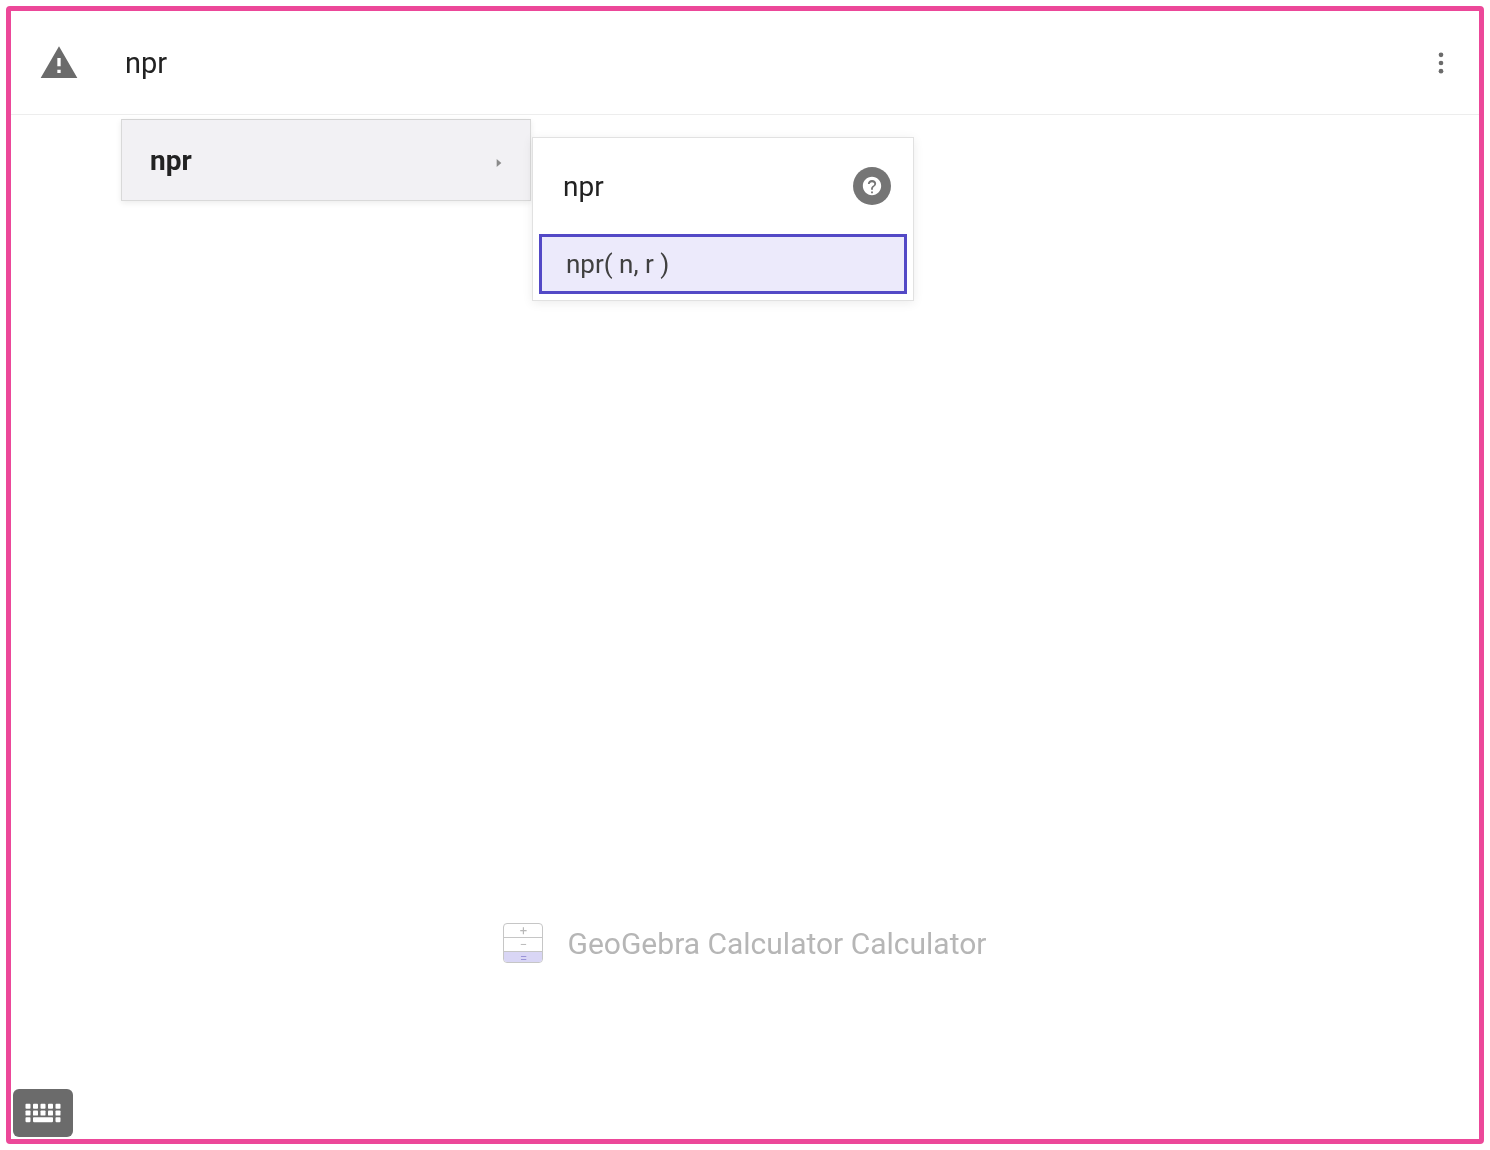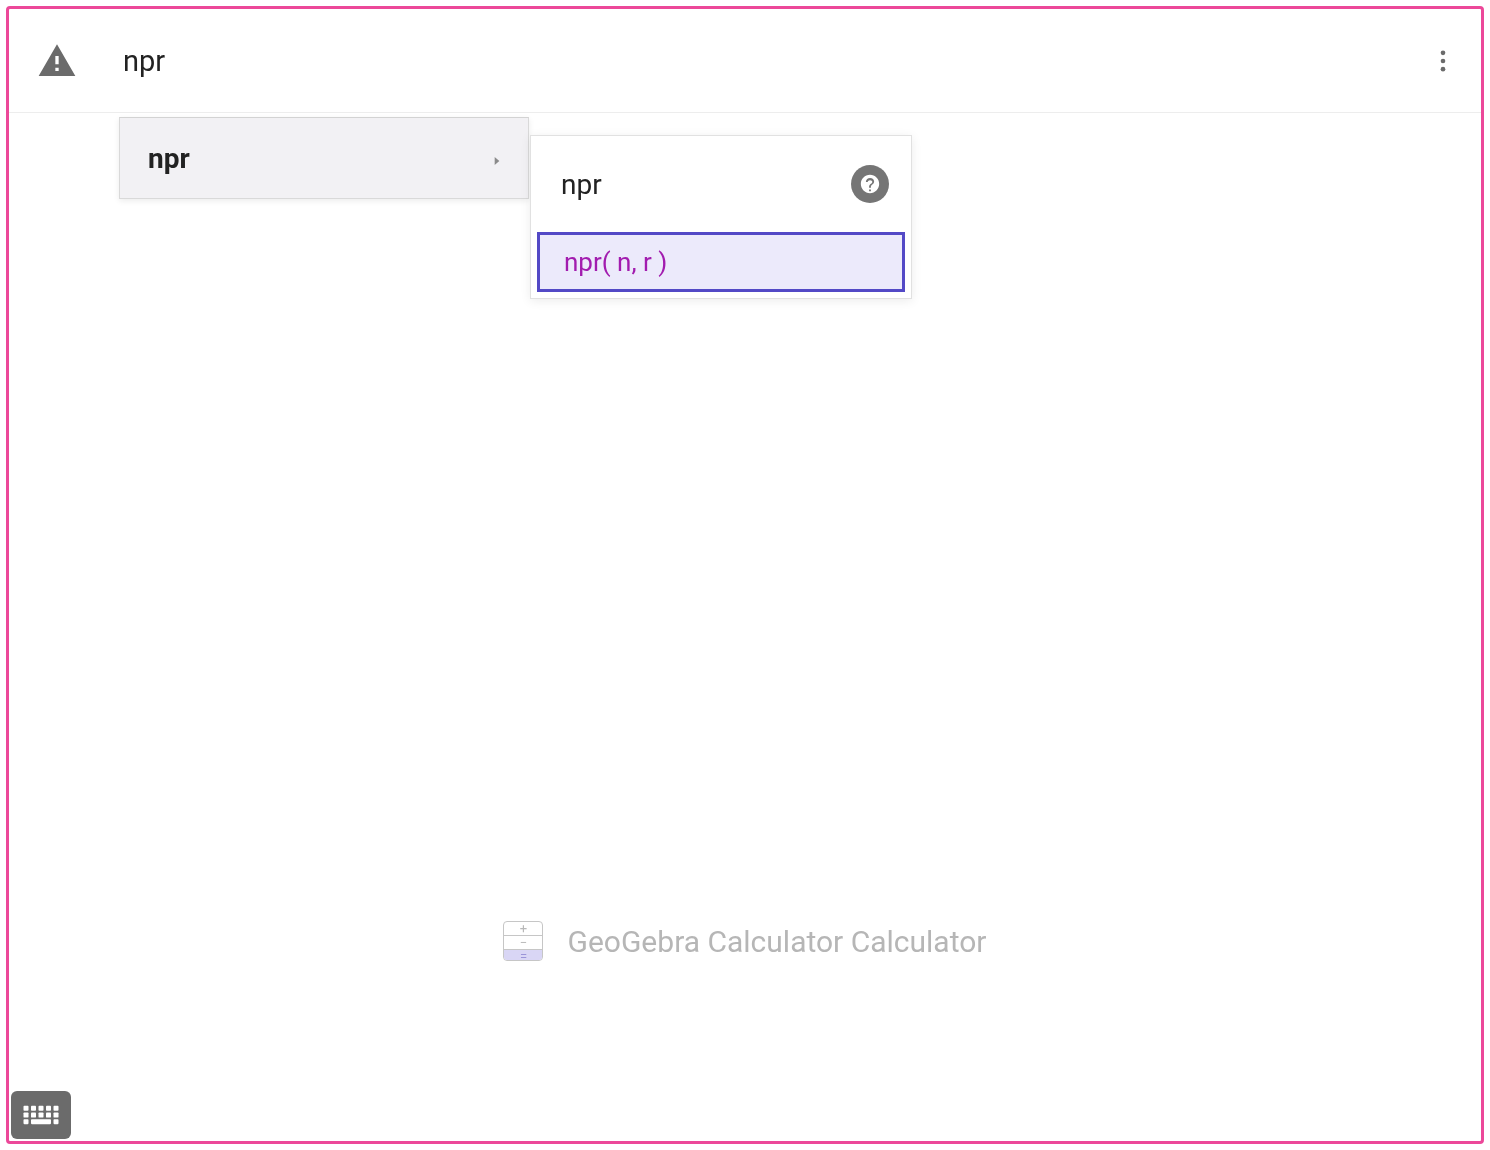--- a/index.html
+++ b/index.html
@@ -7,21 +7,21 @@
       font-family: -apple-system, BlinkMacSystemFont, "Segoe UI", Roboto, Arial, sans-serif;
       background: #fff;
       width: 1490px;
       height: 1150px;
       position: relative;
       padding: 6px;
     }
     .app-frame {
       width: 100%;
       height: 100%;
-      border: 3px solid #ec4899;
+      border: 5px solid #ec4899;
       border-radius: 4px;
       position: relative;
       background: #fff;
       overflow: visible;
     }
     .input-row {
       display: flex;
       align-items: center;
       height: 104px;
       border-bottom: 1px solid #ededed;
@@ -113,21 +113,21 @@
       flex-shrink: 0;
     }
     .help-btn svg { width: 22px; height: 22px; }
     .sub-option {
       margin: 0 6px 6px 6px;
       height: 60px;
       display: flex;
       align-items: center;
       padding: 0 24px;
       font-size: 26px;
-      color: #a21caf;
+      color: #404040;
       background: #eceafb;
       border: 3px solid #5349c6;
       cursor: pointer;
     }
     .footer-brand {
       position: absolute;
       left: 0;
       right: 0;
       top: 912px;
       display: flex;

